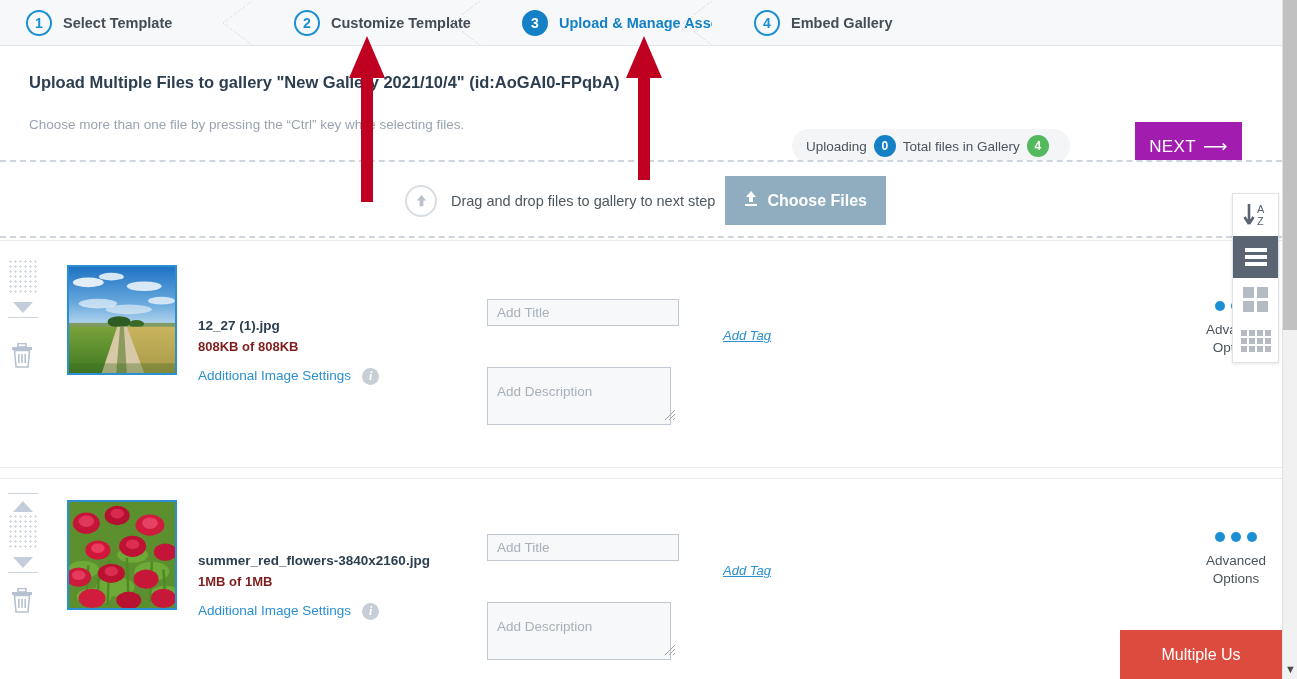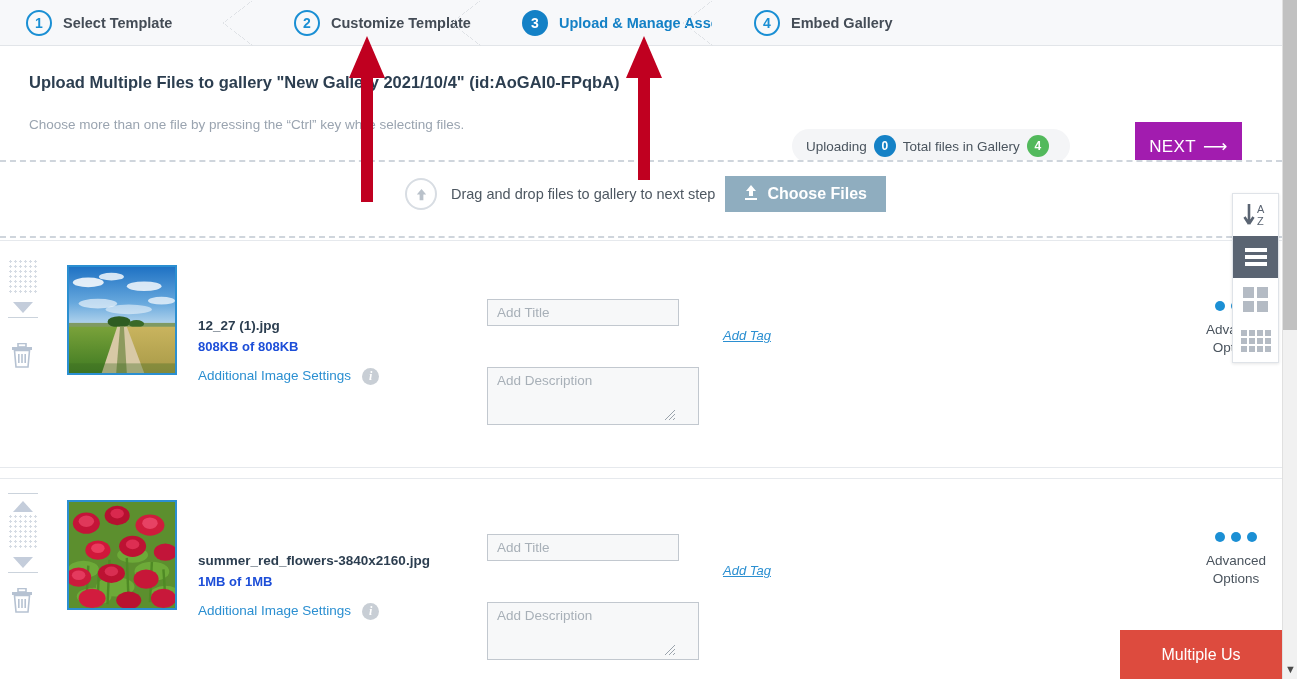--- a/index.html
+++ b/index.html
@@ -108,21 +108,21 @@
   .dz-circle {
     width: 32px; height: 32px; border-radius: 50%;
     border: 2px solid #d8dde3;
     display:flex; align-items:center; justify-content:center;
     color:#b9c1ca; font-size: 17px; line-height: 1;
   }
   .dz-text { margin-left: 14px; font-size: 14.5px; color: #4d5761; }
   .choose-btn {
     margin-left: 10px;
     background: #8fadbf; color: #fff; border: none; cursor: pointer;
-    height: 36px; padding: 0 19px;
+    height: 49px; padding: 0 19px;
     font-size: 16px; font-weight: bold;
     display: flex; align-items: center; gap: 9px;
   }
 
   
   .file-row {
     position: absolute; left: 0; width: 1282px;
     background: #fff;
     border-top: 1px solid #e6e9ed;
     border-bottom: 1px solid #e6e9ed;
@@ -149,43 +149,43 @@
     position: absolute; left: 67px; width: 110px; height: 110px;
     border: 2px solid #2b8fd1; overflow: hidden; background: #cde;
   }
   #row0 .thumb { top: 24px; }
   #row1 .thumb { top: 21px; }
 
   .meta { position: absolute; left: 198px; }
   #row0 .meta { top: 37px; }
   #row1 .meta { top: 34px; }
   .fname { font-size: 13.5px; font-weight: bold; color: #2c3e50; margin-top: 40px; }
-  .fsize { font-size: 13px; font-weight: bold; color: #1d4ed8; margin-top: 6px; }
+  .fsize { font-size: 13px; font-weight: bold; color: #7f1d1d; margin-top: 6px; }
   .ais-row { margin-top: 14px; display: flex; align-items: flex-start; gap: 11px; }
   .ais-link { font-size: 13.5px; color: #2b8fd1; cursor: pointer; }
   .info-ico {
     width: 17px; height: 17px; border-radius: 50%;
     background: #c8ced5; color: #fff;
     font-size: 12px; font-weight: bold; font-style: italic;
     display: flex; align-items: center; justify-content: center;
     font-family: "Liberation Serif", serif;
   }
 
   .title-input {
     position: absolute; left: 487px; width: 192px; height: 27px;
     border: 1px solid #c2c8cf; background: #f7f8f9;
     padding: 0 9px; font-size: 13.5px; color: #3a434c;
     font-family: "Liberation Sans", sans-serif;
   }
   .title-input::placeholder { color: #a8b0b8; }
   #row0 .title-input { top: 298px; }
   .desc-input {
-    position: absolute; left: 487px; width: 212px; height: 58px;
+    position: absolute; left: 487px; width: 184px; height: 58px;
     border: 1px solid #c2c8cf; background: #f7f8f9;
-    padding: 5px 9px; font-size: 13.5px; color: #3a434c; resize: none;
+    padding: 16px 9px; font-size: 13.5px; color: #3a434c; resize: none;
     font-family: "Liberation Sans", sans-serif;
   }
   .desc-input::placeholder { color: #a8b0b8; }
   .resize-grip { position: absolute; width: 12px; height: 12px; pointer-events:none; }
 
   .add-tag {
     position: absolute; font-size: 13px; color: #2b8fd1;
     font-style: italic; text-decoration: underline; cursor: pointer;
   }
 

